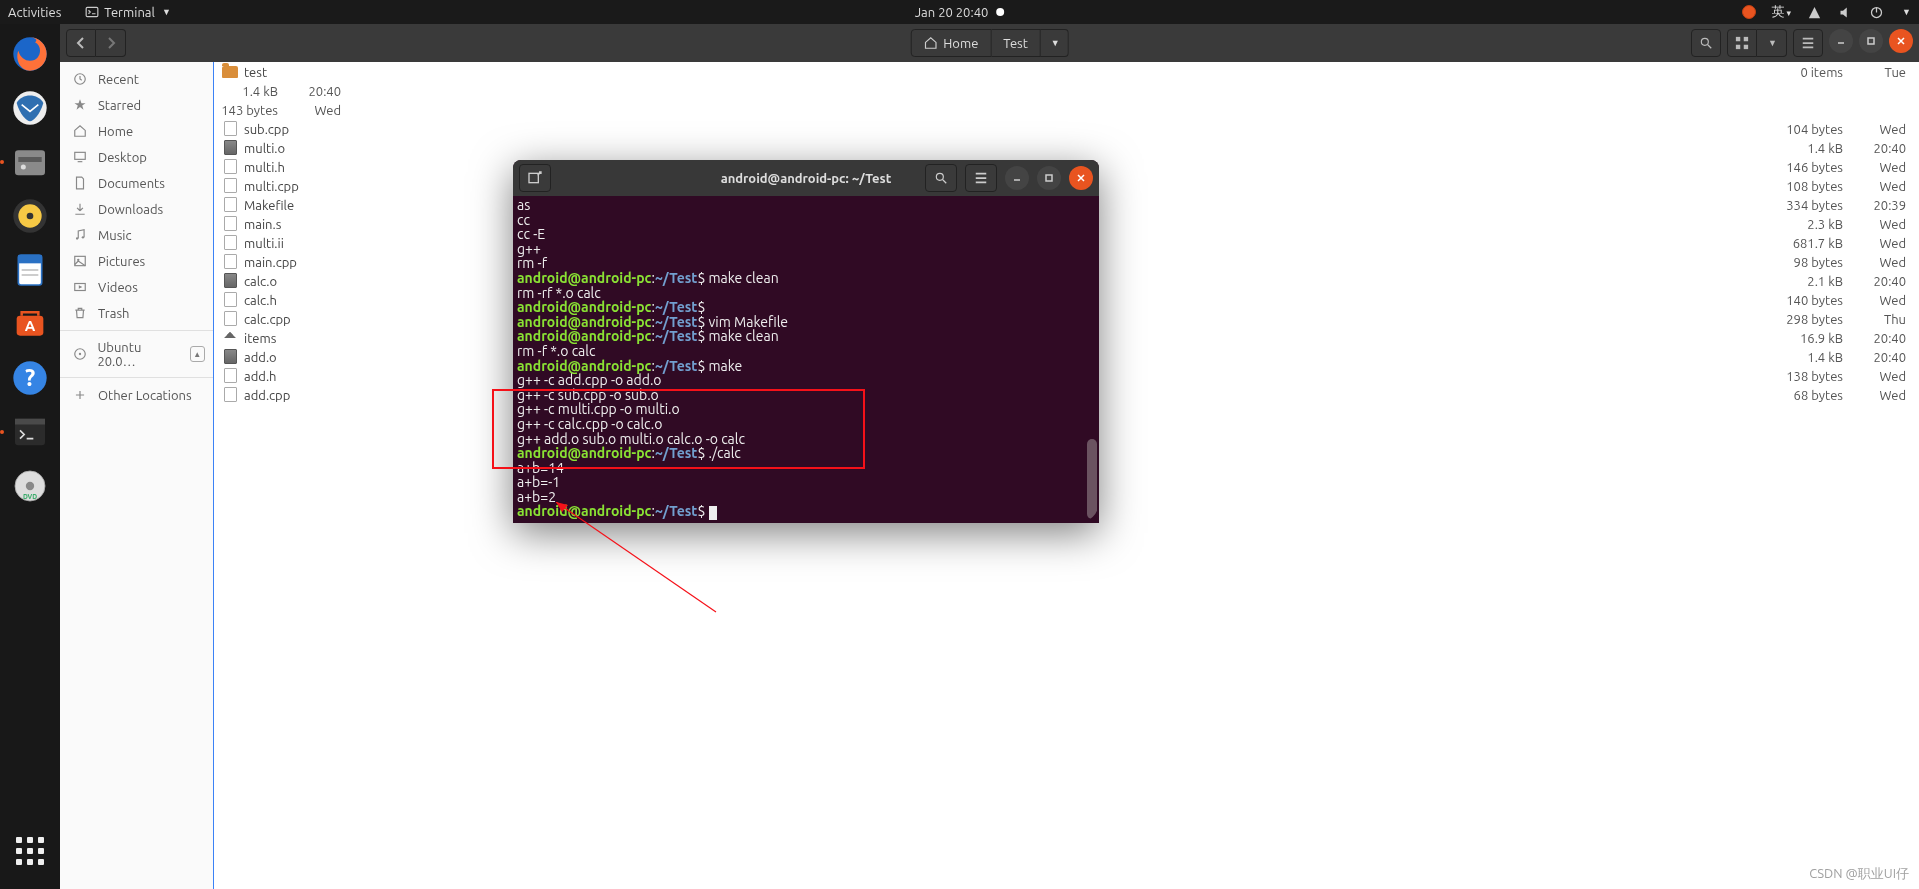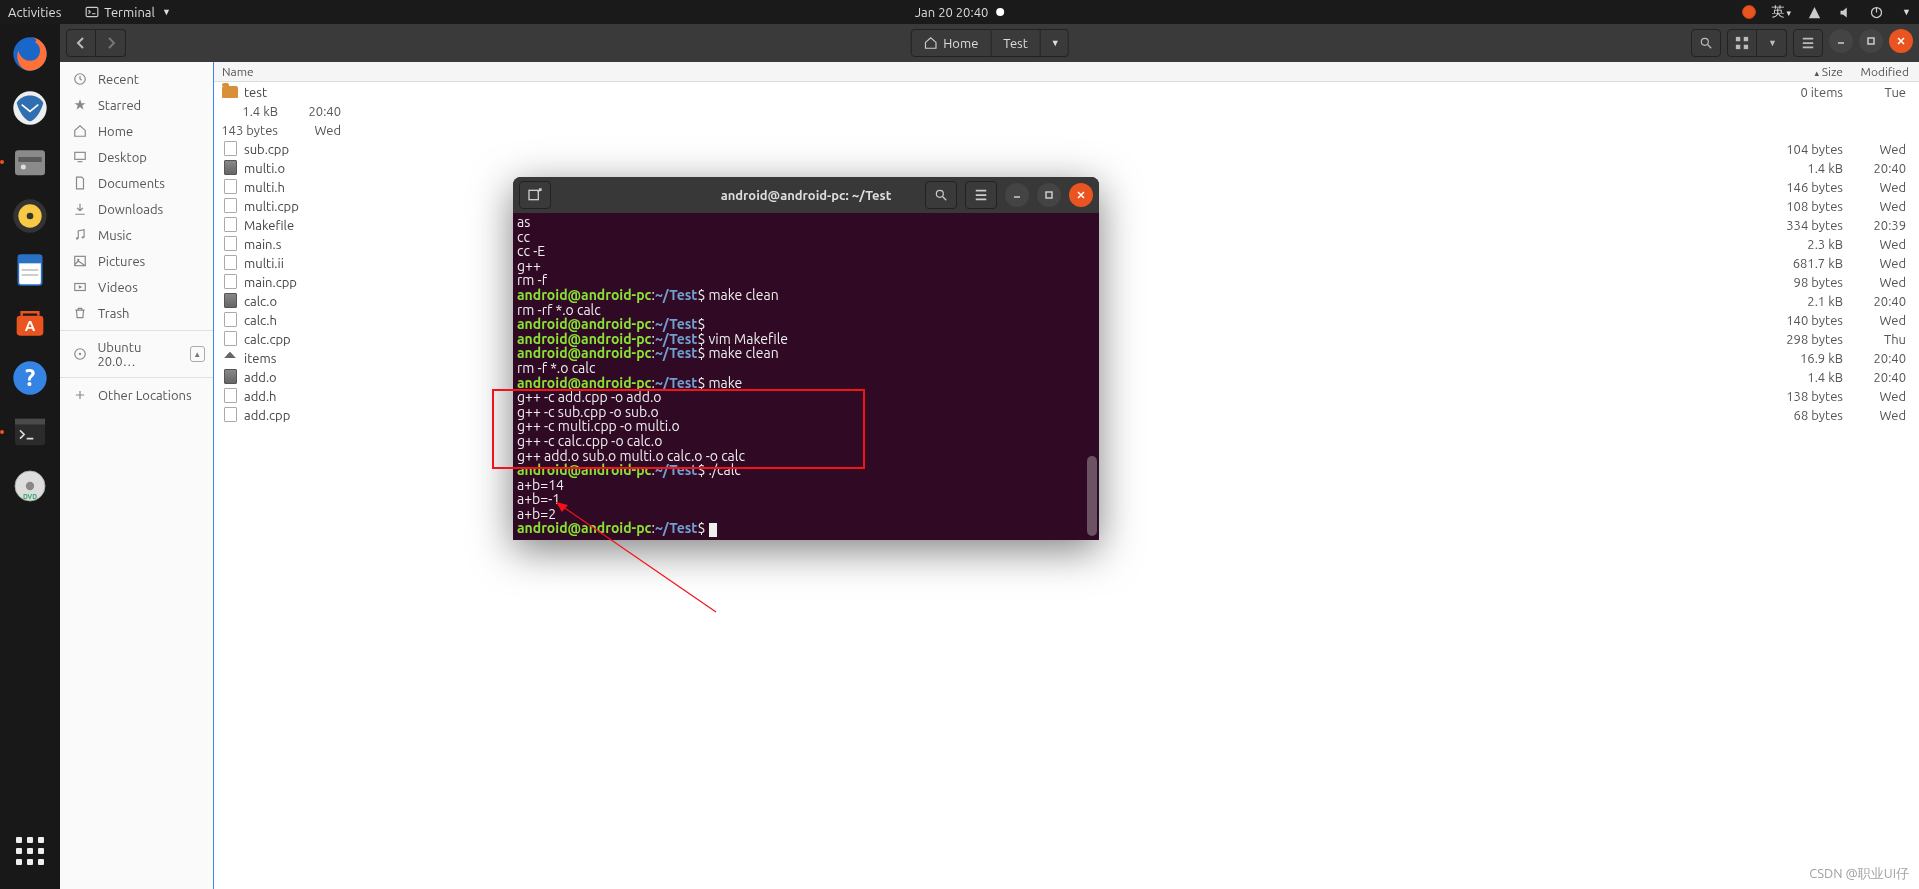--- a/index.html
+++ b/index.html
@@ -62,26 +62,26 @@
 .row .c-mod { width:70px; text-align:right; padding-right:13px; color:#555; }
 .file-ico { width:16px; height:16px; display:inline-flex; align-items:center; justify-content:center; }
 .fi-folder { background:#d98e3a; border-radius:2px 2px 1px 1px; width:16px; height:12px; position:relative; }
 .fi-folder::before { content:""; position:absolute; top:-3px; left:0; width:7px; height:3px; background:#d98e3a; border-radius:2px 2px 0 0; }
 .fi-doc { width:13px; height:15px; background:#fff; border:1px solid #aaa; border-radius:1px; position:relative; font-size:8px; line-height:1; display:flex; align-items:flex-end; justify-content:center; color:#777; }
 .fi-bin { width:13px; height:15px; background:linear-gradient(#888,#666); border:1px solid #555; border-radius:1px; }
 .fi-exec { width:15px; height:15px; display:flex; align-items:center; justify-content:center; }
 .fi-exec::after { content:""; width:0; height:0; border-style:solid; border-width:7px; border-color:#666 transparent transparent #666; transform:rotate(45deg) scale(.6); display:block; }
 
 
-#term { position:absolute; left:513px; top:177px; width:586px; height:363px; background:#300a24; border-radius:8px 8px 0 0; box-shadow:0 10px 40px rgba(0,0,0,.5); display:flex; flex-direction:column; overflow:hidden; }
+#term { position:absolute; left:513px; top:160px; width:586px; height:363px; background:#300a24; border-radius:8px 8px 0 0; box-shadow:0 10px 40px rgba(0,0,0,.5); display:flex; flex-direction:column; overflow:hidden; }
 #term-header { height:36px; background:#383838; display:flex; align-items:center; padding:0 6px; gap:6px; position:relative; color:#ddd; }
 #term-header .title { position:absolute; left:50%; transform:translateX(-50%); font-size:13px; font-weight:bold; }
 #term-header .hdr-btn { height:28px; width:32px; background:#3a3a3a; }
 #term-header .right { margin-left:auto; display:flex; gap:8px; align-items:center; }
-#term-body { flex:1; padding:2px 4px; font-family:"Ubuntu Mono","DejaVu Sans Mono",monospace; font-size:14px; line-height:14.6px; color:#eee; white-space:pre; overflow:hidden; position:relative; }
+#term-body { flex:1; padding:2px 4px; font-family:"Ubuntu Mono","DejaVu Sans Mono",monospace; font-size:14px; line-height:14.6px; color:#eee; white-space:pre; overflow:hidden; position:relative;border-radius:21px; }
 .t-user { color:#8ae234; font-weight:bold; }
 .t-path { color:#729fcf; font-weight:bold; }
 .t-cur { display:inline-block; width:8px; height:14px; background:#eee; vertical-align:middle; }
 #term-body .scrollbar { position:absolute; right:2px; bottom:4px; width:10px; height:80px; background:#6b5361; border-radius:5px; }
 
 
 #anno-box { position:absolute; left:492px; top:389px; width:373px; height:80px; border:2px solid #f51119; pointer-events:none; }
 #anno-line { position:absolute; left:556px; top:502px; pointer-events:none; }
 
 #watermark { position:absolute; right:10px; bottom:6px; font-size:13px; color:rgba(120,120,120,.7); }
@@ -377,27 +377,20 @@
         <div class="sb-item">
           <span class="ico">
             <svg width="14" height="14" viewBox="0 0 24 24">
               <path d="M12 5v14M5 12h14" stroke="currentColor" stroke-width="2"></path>
             </svg>
           </span>
           <span>Other Locations</span>
         </div>
       </div>
     <div id="fm-main">
-      <div id="fm-cols">
-        <div class="c-name">
-            <span>Name</span>
-          </div>
-        <div class="c-size"><span class="sort-arr">▴</span> <span>Size</span></div>
-        <div class="c-mod"><span>Modified</span></div>
-      </div>
       <div id="file-rows">
           <div class="row">
             <div class="c-name">
               <span class="file-ico">
                 <span class="fi-folder"></span>
               </span>
               <span>test</span>
             </div>
             <div class="c-size">0 items</div>
             <div class="c-mod">Tue</div>

